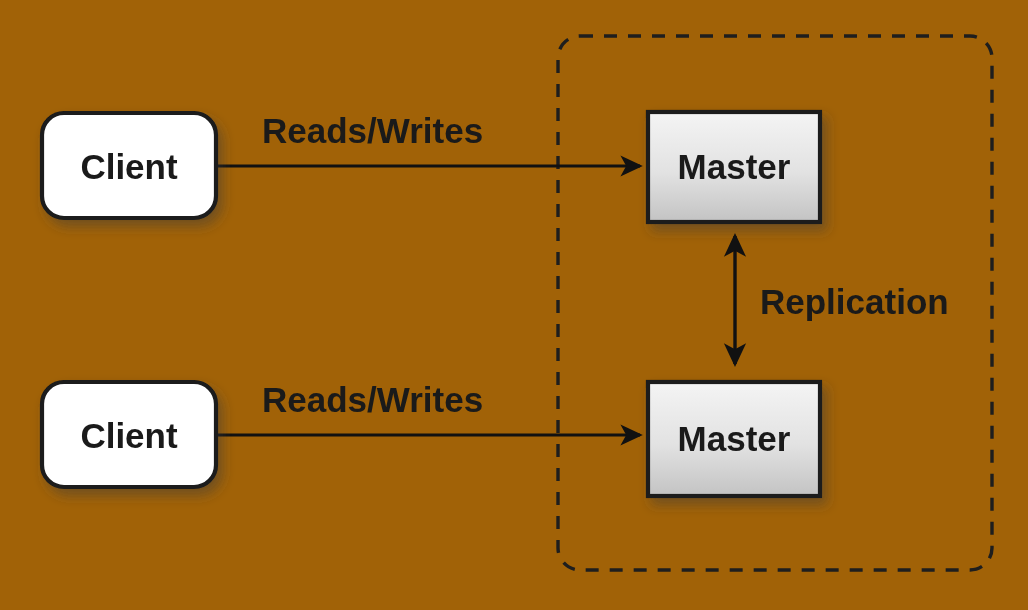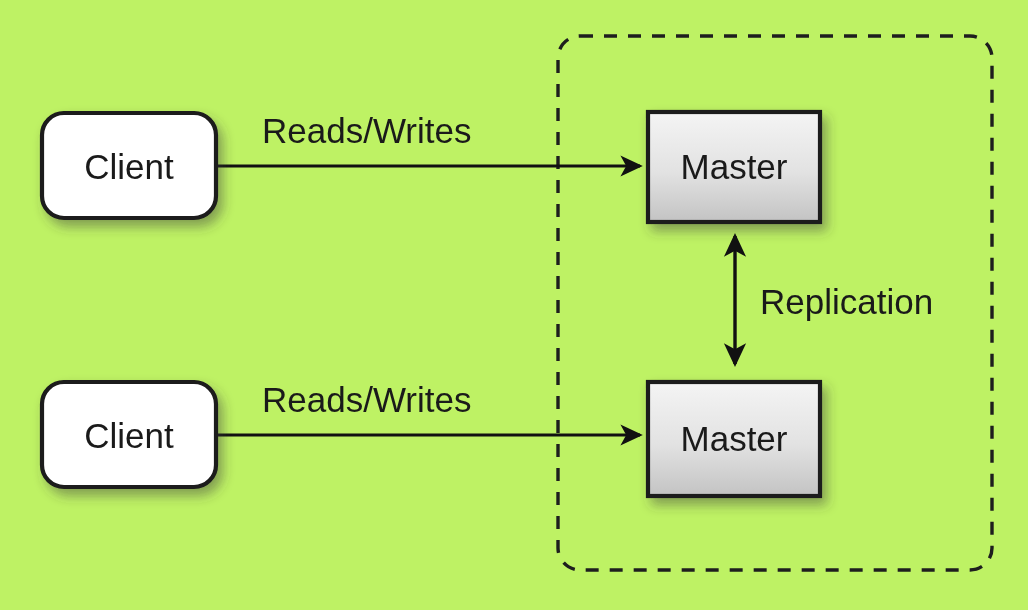--- a/index.html
+++ b/index.html
@@ -7,22 +7,23 @@
     padding: 0;
     background: #ffffff;
   }
   body {
     font-family: "Liberation Sans", sans-serif;
   }
   #canvas {
     position: relative;
     width: 1028px;
     height: 610px;
-    background: #bef264;
+    background: #a16207;
     overflow: hidden;
+    font-weight: bold;
   }
   #canvas svg.layer {
     position: absolute;
     top: 0;
     left: 0;
     width: 1028px;
     height: 610px;
   }
   .diagram-text {
     font-family: "Liberation Sans", sans-serif;

